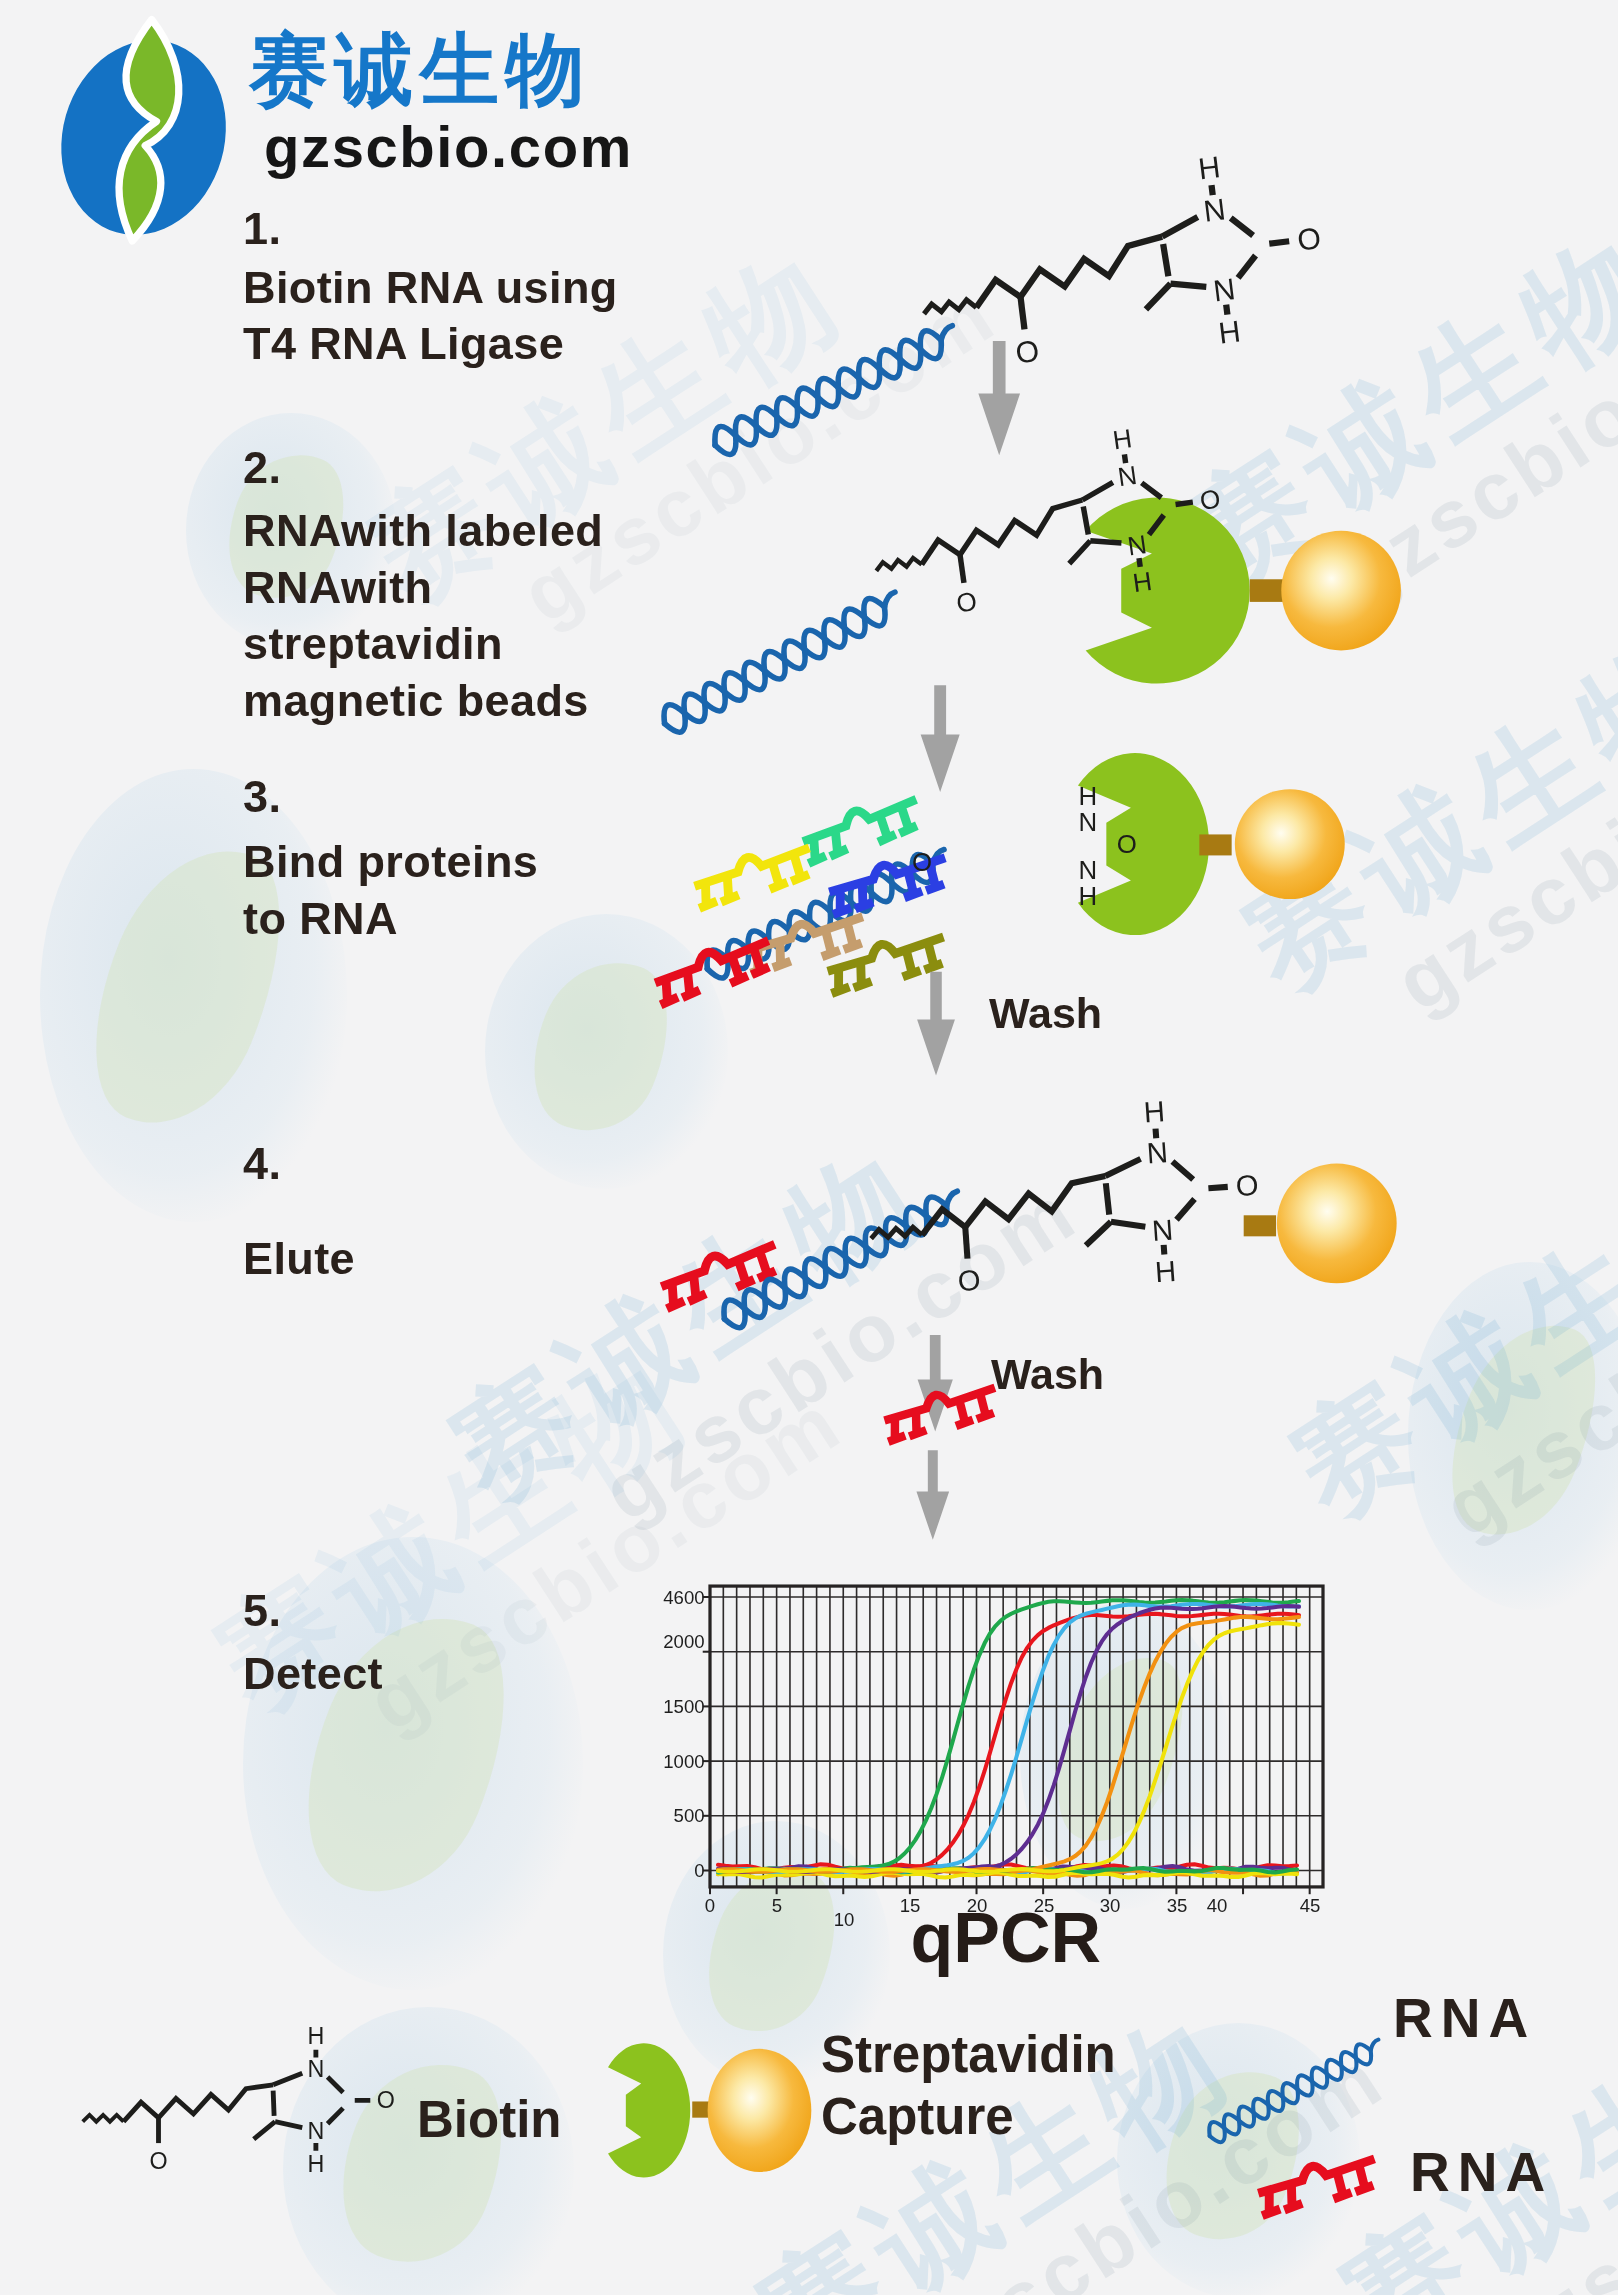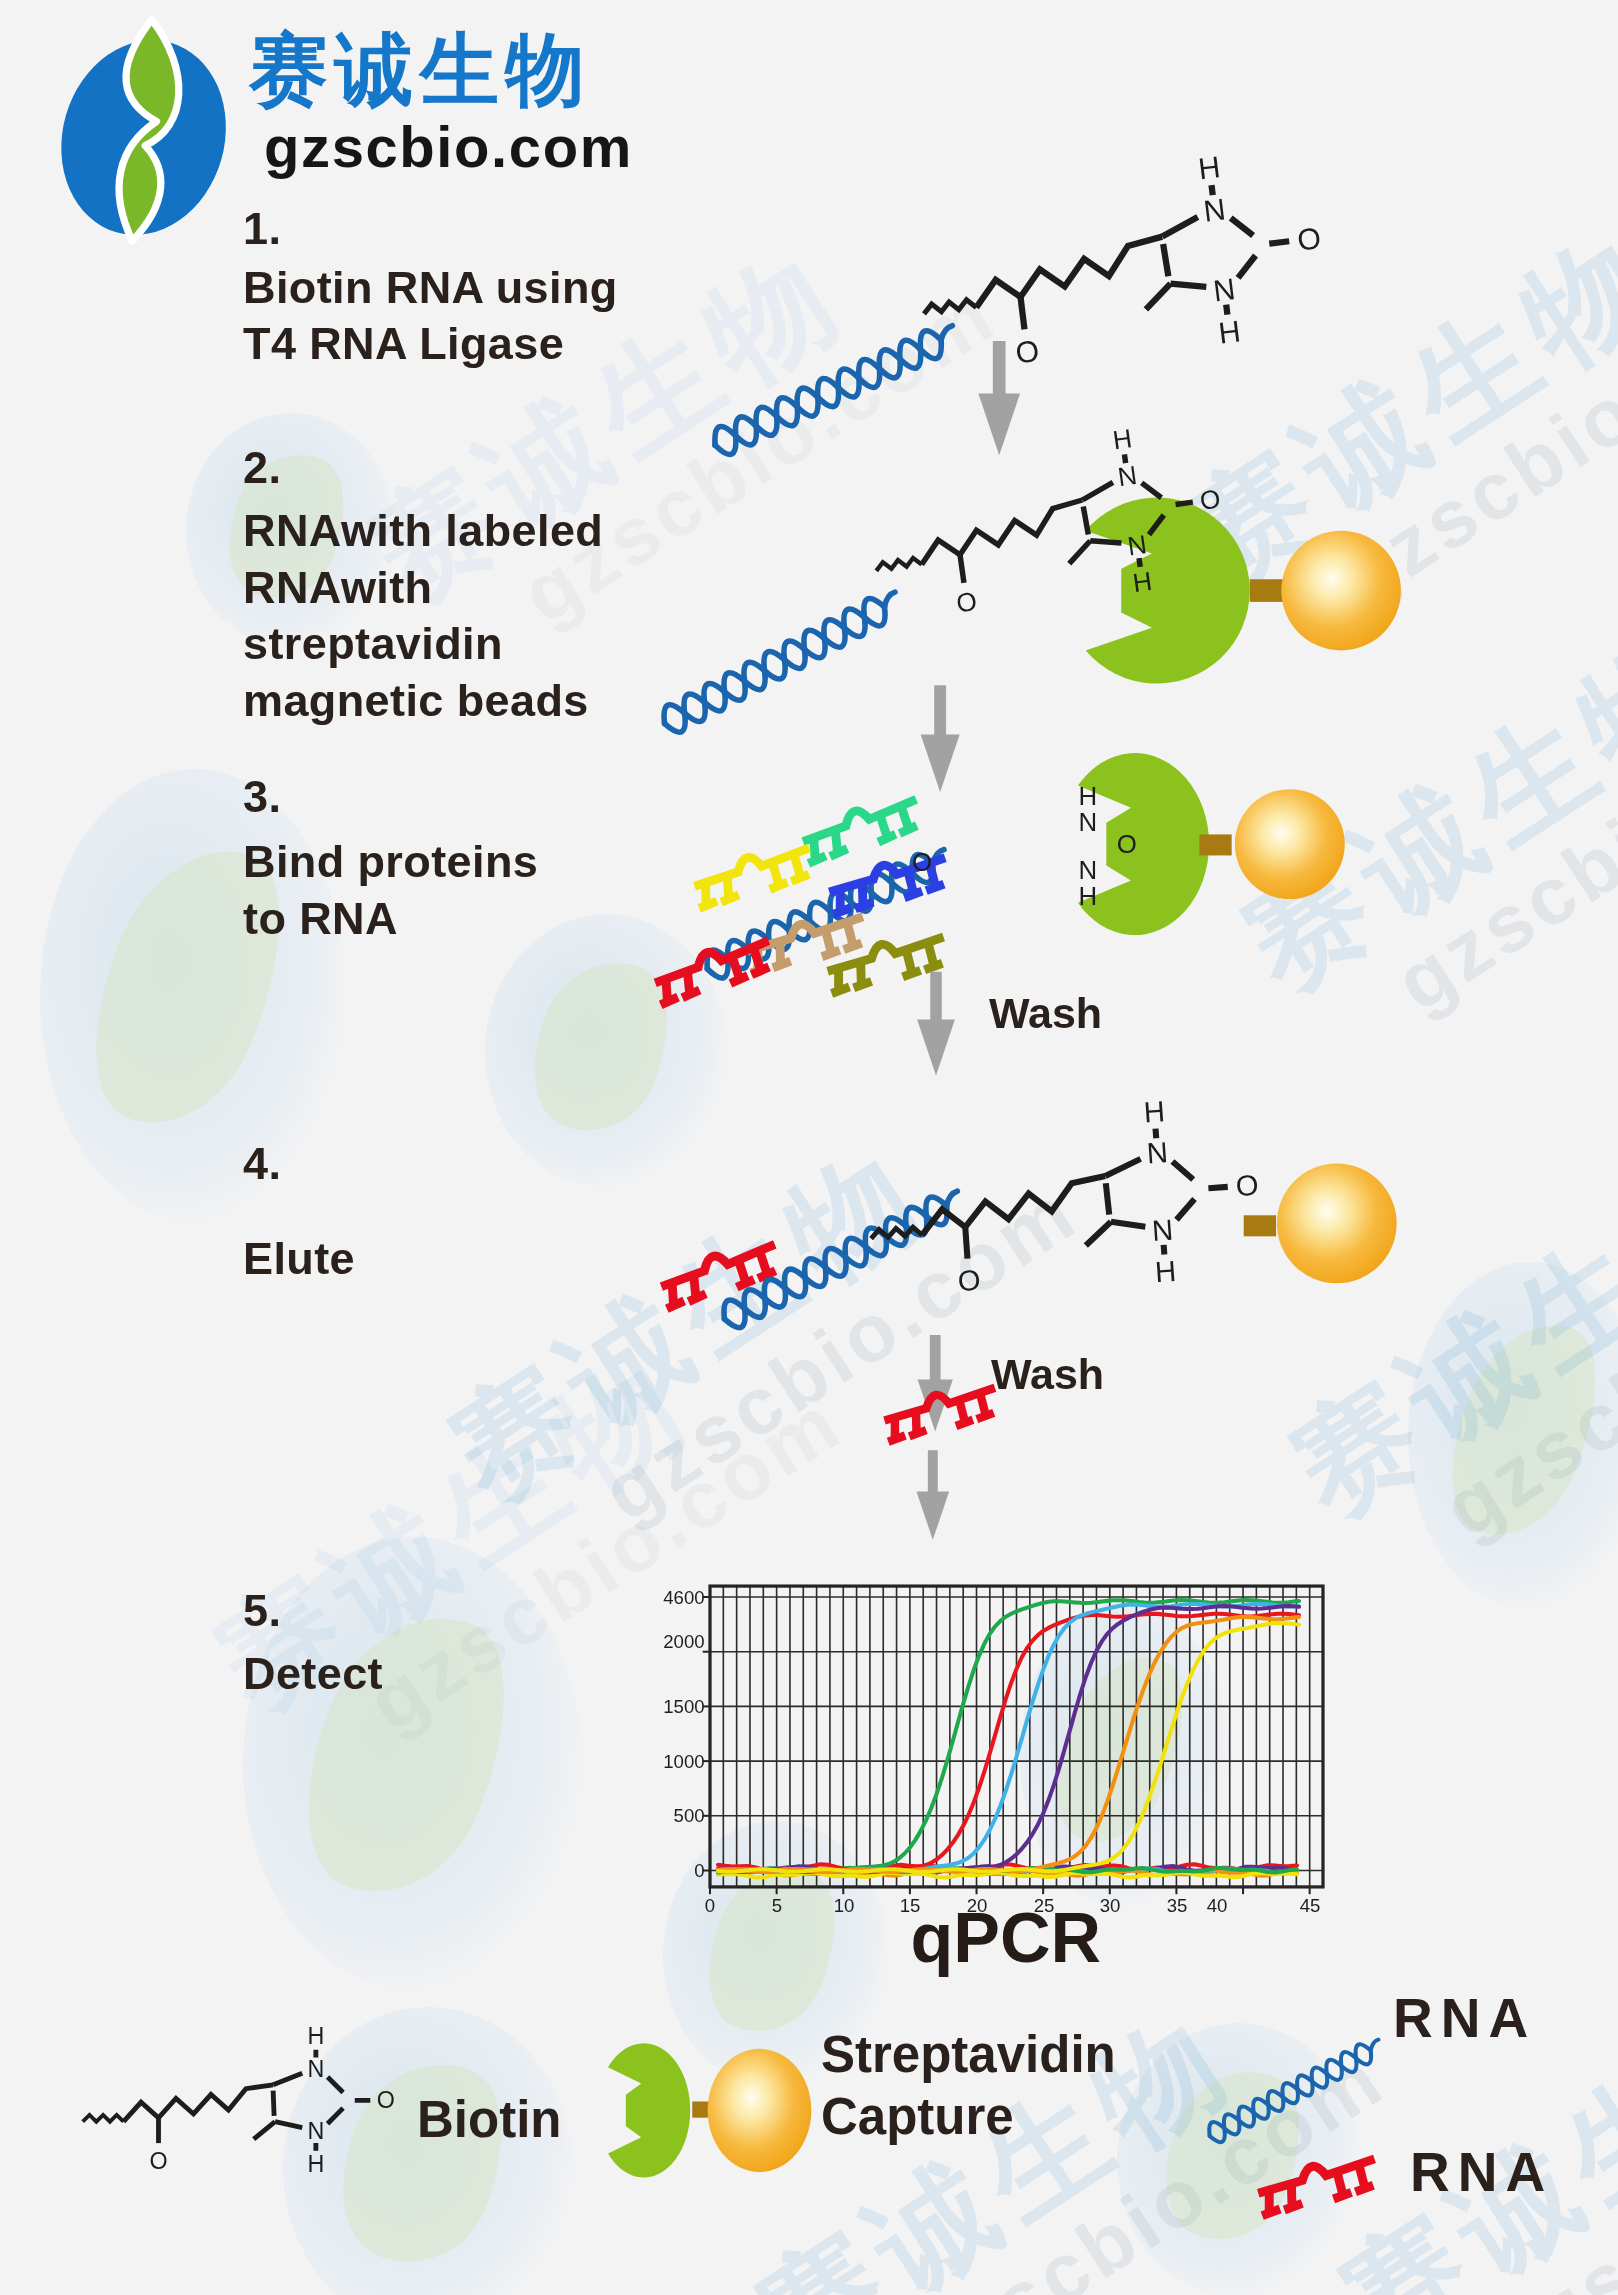--- a/index.html
+++ b/index.html
@@ -290,21 +290,21 @@
       <line x1="741.5217391304348" y1="372" x2="741.5217391304348" y2="381" class="tickmark"></line>
       <line x1="-9" y1="351.7090909090909" x2="0" y2="351.7090909090909" class="tickmark"></line>
       <line x1="-9" y1="284.07272727272726" x2="0" y2="284.07272727272726" class="tickmark"></line>
       <line x1="-9" y1="216.43636363636364" x2="0" y2="216.43636363636364" class="tickmark"></line>
       <line x1="-9" y1="148.8" x2="0" y2="148.8" class="tickmark"></line>
       <line x1="-9" y1="81.16363636363636" x2="0" y2="81.16363636363636" class="tickmark"></line>
       <line x1="-9" y1="13.527272727272727" x2="0" y2="13.527272727272727" class="tickmark"></line>
     </svg>
 <span class="xt" style="left: 33px;">0</span>
     <span class="xt" style="left: 100px;">5</span>
-    <span class="xt" style="left: 167px;">10</span>
+    <span class="xt" style="left: 167px; margin-top: 14px;">10</span>
     <span class="xt" style="left: 233px;">15</span>
     <span class="xt" style="left: 300px;">20</span>
     <span class="xt" style="left: 367px;">25</span>
     <span class="xt" style="left: 433px;">30</span>
     <span class="xt" style="left: 500px;">35</span>
     <span class="xt" style="left: 540px; text-align: center;">40</span>
     <span class="xt" style="left: 633px;">45</span>
     <span class="yt" style="top: 282px;">0</span>
     <span class="yt" style="top: 227px;">500</span>
     <span class="yt" style="top: 173px;">1000</span>

